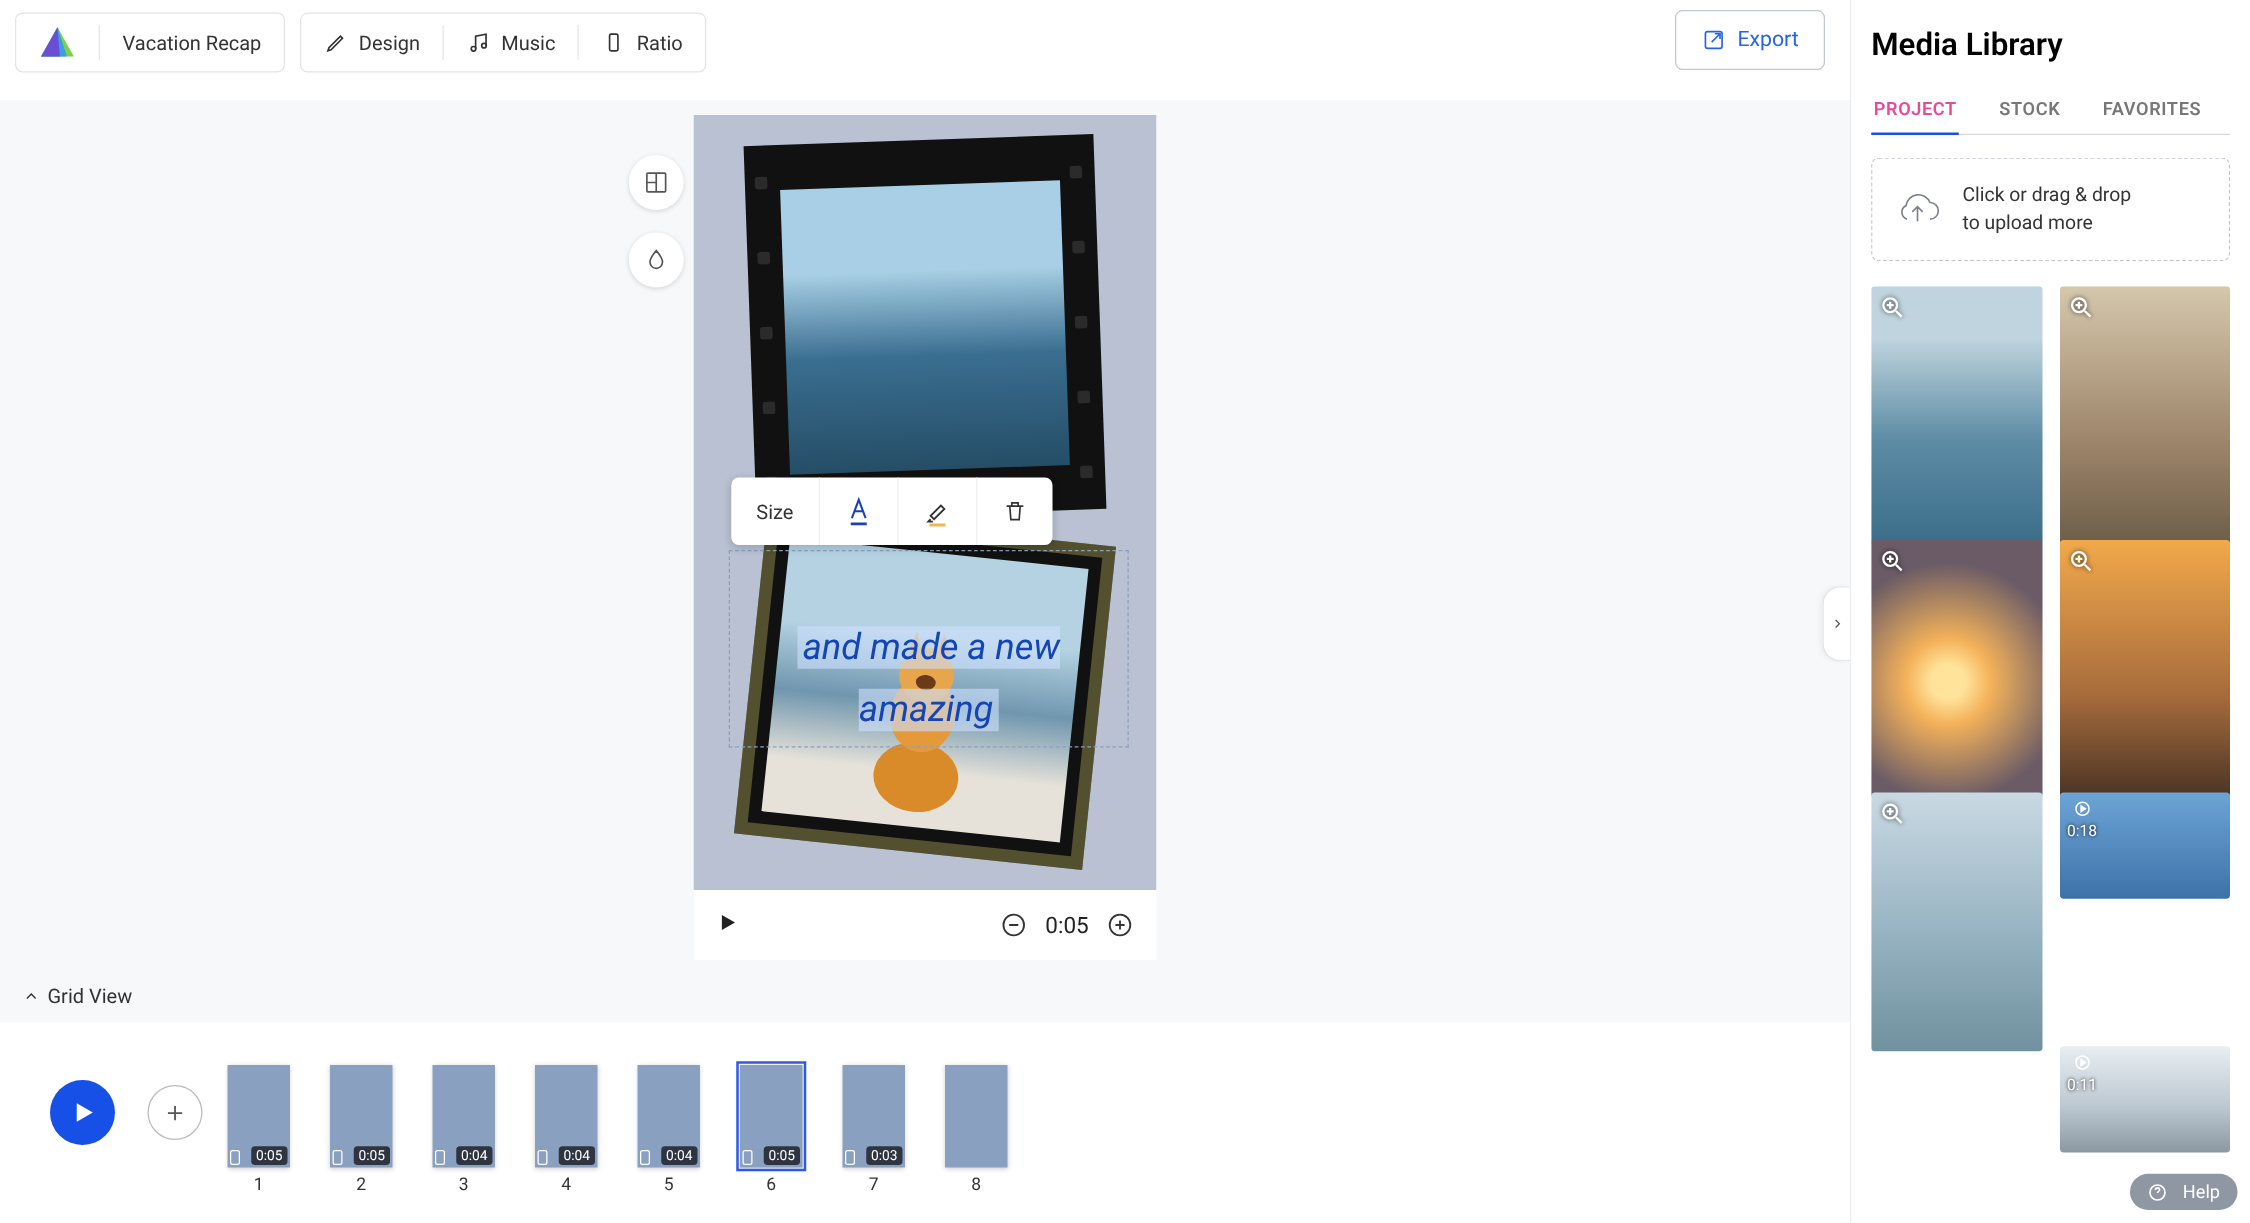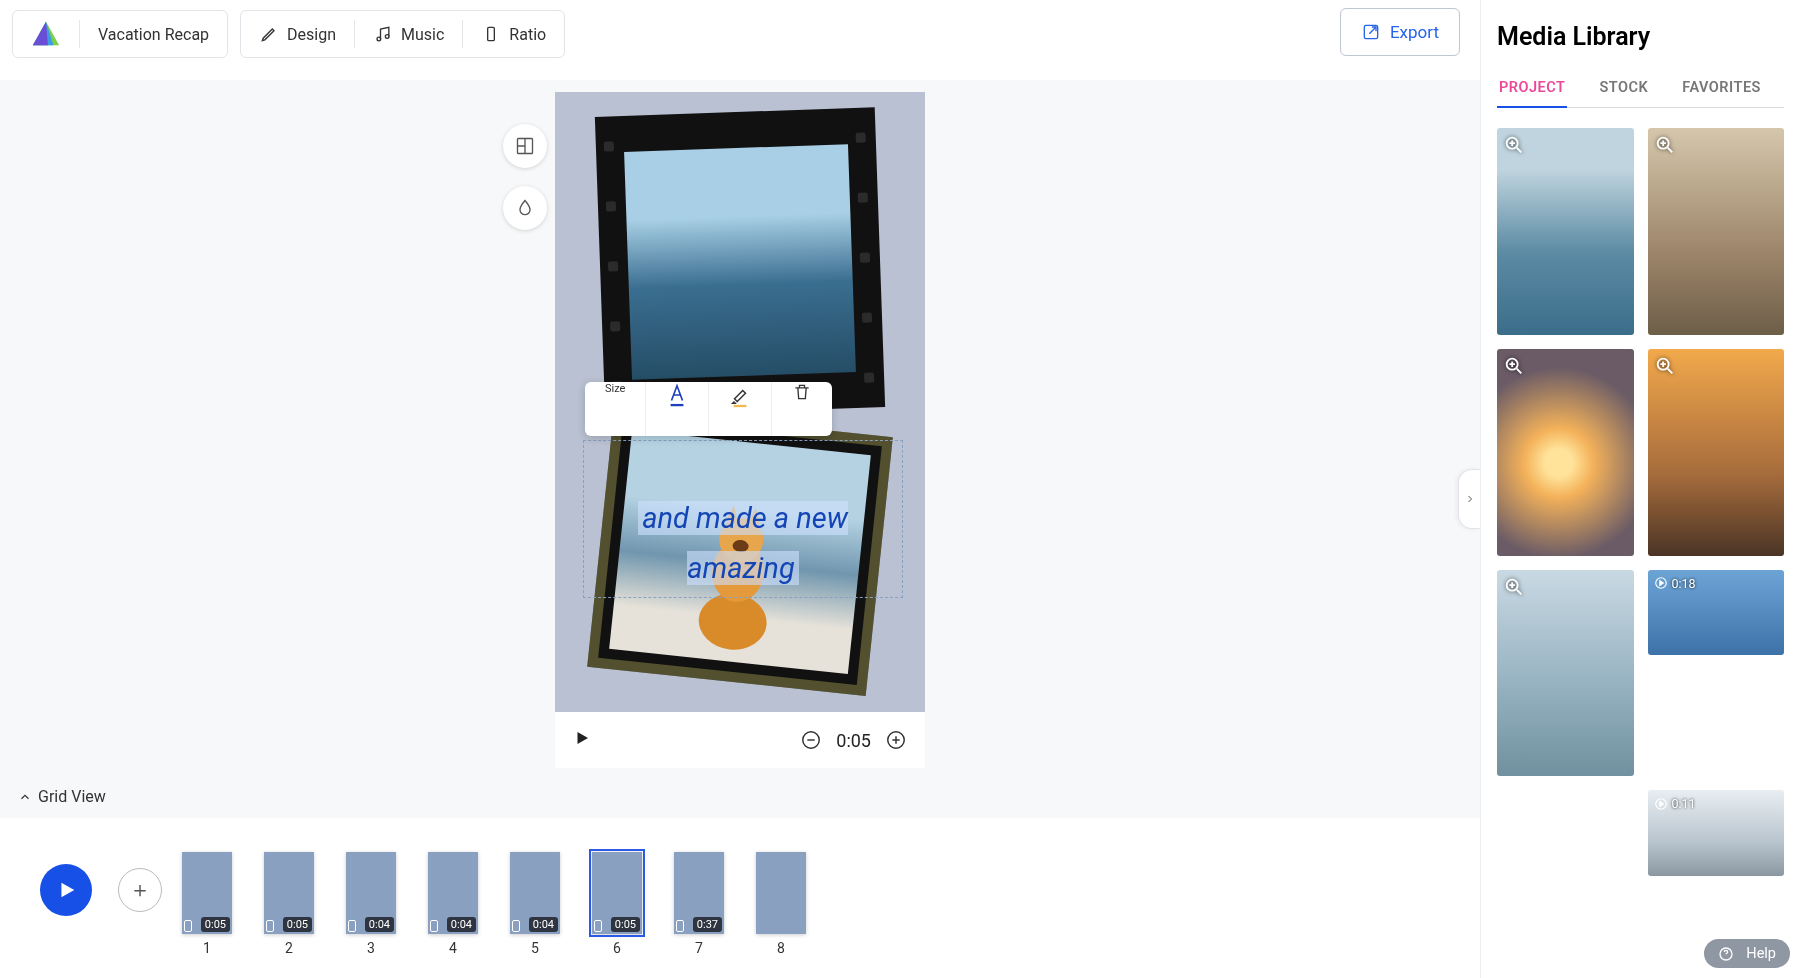--- a/index.html
+++ b/index.html
@@ -24,21 +24,21 @@
   .film2 { top: 330px; left: 50%; transform: translateX(-50%) rotate(6deg); height: 260px; border: 10px solid #d6cf6b55; }
   .filmimg { position: absolute; inset: 36px 28px 36px 28px; background: linear-gradient(#7aa7c4,#2e5f86); }
   .filmtick { position: absolute; width: 12px; height: 100%; top:0; display:flex; flex-direction:column; justify-content:space-around; }
   .filmtick.l { left:8px; } .filmtick.r { right:8px; }
   .filmtick span { display:block; width:10px; height:10px; background:#2b2b2b; border-radius:2px; }
   .cat { position:absolute; left:50%; bottom:20px; transform:translateX(-50%); width:110px; height:150px;}
   .cat svg { width:100%; height:100%; }
   .side-circles { position:absolute; left: -52px; top: 32px; display:flex; flex-direction:column; gap:18px; }
   .circle-btn { width:44px; height:44px; border-radius:50%; background:#fff; box-shadow:0 1px 4px rgba(0,0,0,.15); display:flex; align-items:center; justify-content:center; cursor:pointer; color:#555; }
   .text-toolbar { position:absolute; left:30px; top:290px; background:#fff; border-radius:6px; box-shadow:0 2px 8px rgba(0,0,0,.18); display:flex; align-items:center; height:54px; z-index:5;}
-  .text-toolbar .tti { padding:0 20px; height:100%; display:flex; align-items:flex-start; font-size:11px; color:#333; border-right:1px solid #eee; }
+  .text-toolbar .tti { padding:0 20px; height:100%; display:flex; align-items:center; font-size:16px; color:#333; border-right:1px solid #eee; }
   .text-toolbar .tti:last-child { border-right:none; }
   .text-sel { position:absolute; left:28px; top:348px; width:320px; border:1px dashed #8aa0c0; z-index:4; padding:4px 6px; }
   .caption { font-family: "Brush Script MT", "Segoe Script", cursive; color:#1345b5; font-size:29px; line-height:1.7; text-align:center; font-style:italic;}
   .caption .hl { background:#cfe1ff99; padding:0 4px; }
   .play-strip { width:370px; height:56px; background:#fff; display:flex; align-items:center; justify-content:space-between; padding:0 18px; border-top:0; }
   .play-strip .ps-left { font-size:16px; color:#333; }
   .play-strip .ps-right { display:flex; align-items:center; gap:14px; color:#222; font-size:18px; }
   .ps-icon { width:22px; height:22px; stroke:#333; fill:none; stroke-width:1.6; }
 
   
@@ -61,21 +61,21 @@
   .lib-title { font-size:25px; font-weight:600; margin-bottom:18px; }
   .lib-tabs { display:flex; gap:30px; border-bottom:1px solid #d6d9de; font-size:14.5px; font-weight:600; color:#777; }
   .lib-tabs .lt { padding:10px 2px; cursor:pointer; letter-spacing:.5px; }
   .lib-tabs .lt.active { color:#ec4899; border-bottom:2.5px solid #1750e6; margin-bottom:-1px; }
   .dropzone { margin-top:18px; border:1.6px dashed #bfc4cc; border-radius:6px; padding:18px 16px; display:flex; gap:16px; align-items:center; cursor:pointer; }
   .dropzone .dztext { font-size:15.5px; color:#333; line-height:1.45; }
   .lib-grid { margin-top:20px; display:grid; grid-template-columns:1fr 1fr; gap:14px; overflow-y:auto; padding-bottom:40px; }
   .lib-thumb { position:relative; width:100%; aspect-ratio: 0.66; border-radius:3px; overflow:hidden; }
   .lib-thumb.wide { aspect-ratio: 1.6; }
   .lib-thumb .zoom-ic { position:absolute; top:6px; left:6px; width:22px; height:22px; color:#fff; filter: drop-shadow(0 0 2px #000a);}
-  .lib-thumb .vid-dur { position:absolute; top:6px; left:6px; display:flex; align-items:center; gap:4px; color:#fff; font-size:12.5px; text-shadow:0 0 3px #000; }
+  .lib-thumb .vid-dur { position:absolute; top:6px; left:6px; display:flex; align-items:center; gap:4px; color:#fff; font-size:12.5px; text-shadow:0 0 3px #000;flex-direction:column; }
   .collapse-handle { position:absolute; right:320px; top:48%; width:22px; height:60px; background:#fff; border:1px solid #e1e4e8; border-right:none; border-radius:14px 0 0 14px; display:flex; align-items:center; justify-content:center; color:#555; cursor:pointer; box-shadow:-2px 0 4px rgba(0,0,0,.05);}
   .help-chip { position:absolute; right:10px; bottom:10px; background:#8f97a3; color:#fff; padding:6px 14px; border-radius:16px; font-size:14.5px; display:flex; align-items:center; gap:12px; cursor:pointer; }
 
   
   .bg-sea1 { background: linear-gradient(#bfd4de 20%, #5c8ba4 60%, #3b6d8a); }
   .bg-boat { background: linear-gradient(#d5c7ac, #9d856a 60%, #6d5e48); }
   .bg-sunset1 { background: radial-gradient(circle at 45% 55%, #ffe39a 0 10%, #f4b25a 25%, #6a5b66 70%); }
   .bg-sunset2 { background: linear-gradient(#f2a94b, #a76c3c 60%, #4a3425); }
   .bg-sunset3 { background: linear-gradient(#c9d9e3, #9bb6c4 50%, #70919f); }
   .bg-feet { background: linear-gradient(#6da4d6, #3d72a8); }
@@ -298,21 +298,21 @@
       <div class="thumb selected">
         <div class="timg tmini6">
           <span class="tport"></span>
           <span class="tdur">0:05</span>
         </div>
         <div class="tnum">6</div>
       </div>
       <div class="thumb">
         <div class="timg tmini7">
           <span class="tport"></span>
-          <span class="tdur">0:37</span>
+          <span class="tdur">0:03</span>
         </div>
         <div class="tnum">7</div>
       </div>
       <div class="thumb">
         <div class="timg tmini8"></div>
         <div class="tnum">8</div>
       </div>
     </div>
 </div>
 
@@ -321,20 +321,30 @@
       <path d="M9 6l6 6-6 6"></path>
     </svg>
 </div>
 
 <div class="library">
   <div class="lib-title">Media Library</div>
   <div class="lib-tabs">
     <div class="lt active"><span>PROJECT</span></div>
     <div class="lt"><span>STOCK</span></div>
     <div class="lt"><span>FAVORITES</span></div>
+  </div>
+  <div class="dropzone">
+    <svg width="40" height="34" viewBox="0 0 48 40" fill="none" stroke="#7d828a" stroke-width="1.6">
+        <path d="M36 30a8 8 0 000-16 12 12 0 00-23 3 7 7 0 001 13"></path>
+        <path d="M24 32V18M19 23l5-5 5 5"></path>
+      </svg>
+    <div class="dztext">
+      <div>Click or drag &amp; drop</div>
+      <div>to upload more</div>
+    </div>
   </div>
   <div class="lib-grid">
     <div class="lib-thumb bg-sea1">
         <svg class="zoom-ic" viewBox="0 0 24 24" fill="none" stroke="currentColor" stroke-width="2">
           <circle cx="10" cy="10" r="6"></circle>
           <path d="M15 15l5 5M7 10h6M10 7v6"></path>
         </svg>
       </div>
     <div class="lib-thumb bg-boat">
         <svg class="zoom-ic" viewBox="0 0 24 24" fill="none" stroke="currentColor" stroke-width="2">

